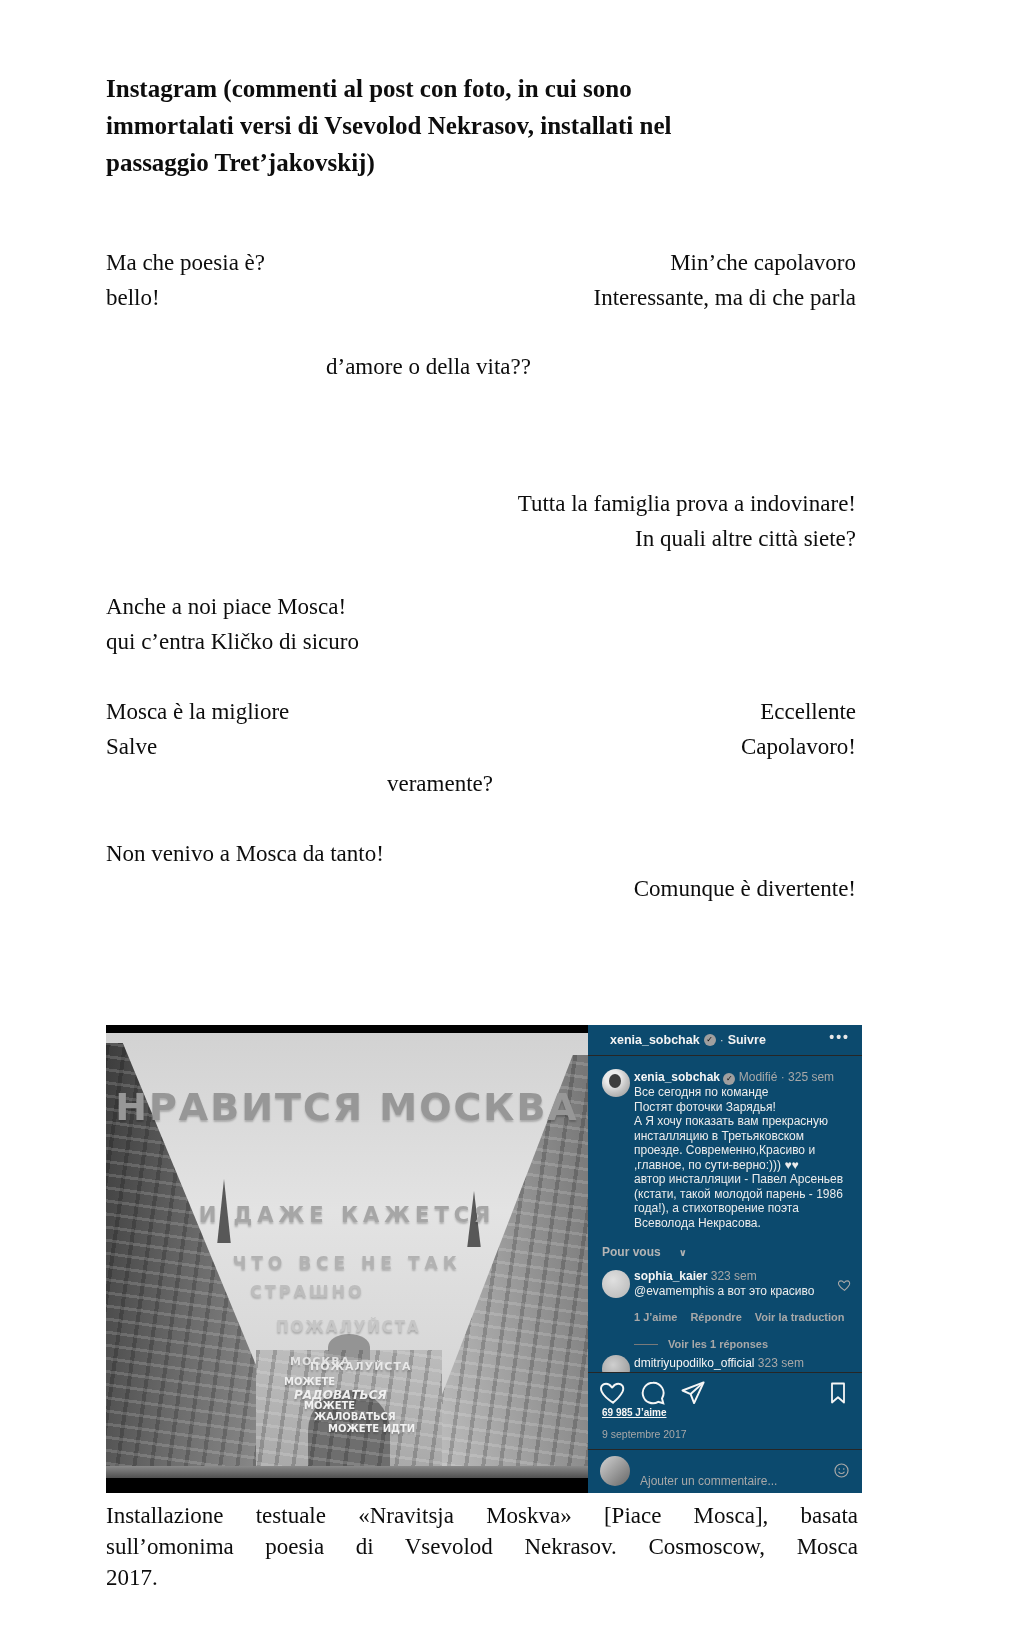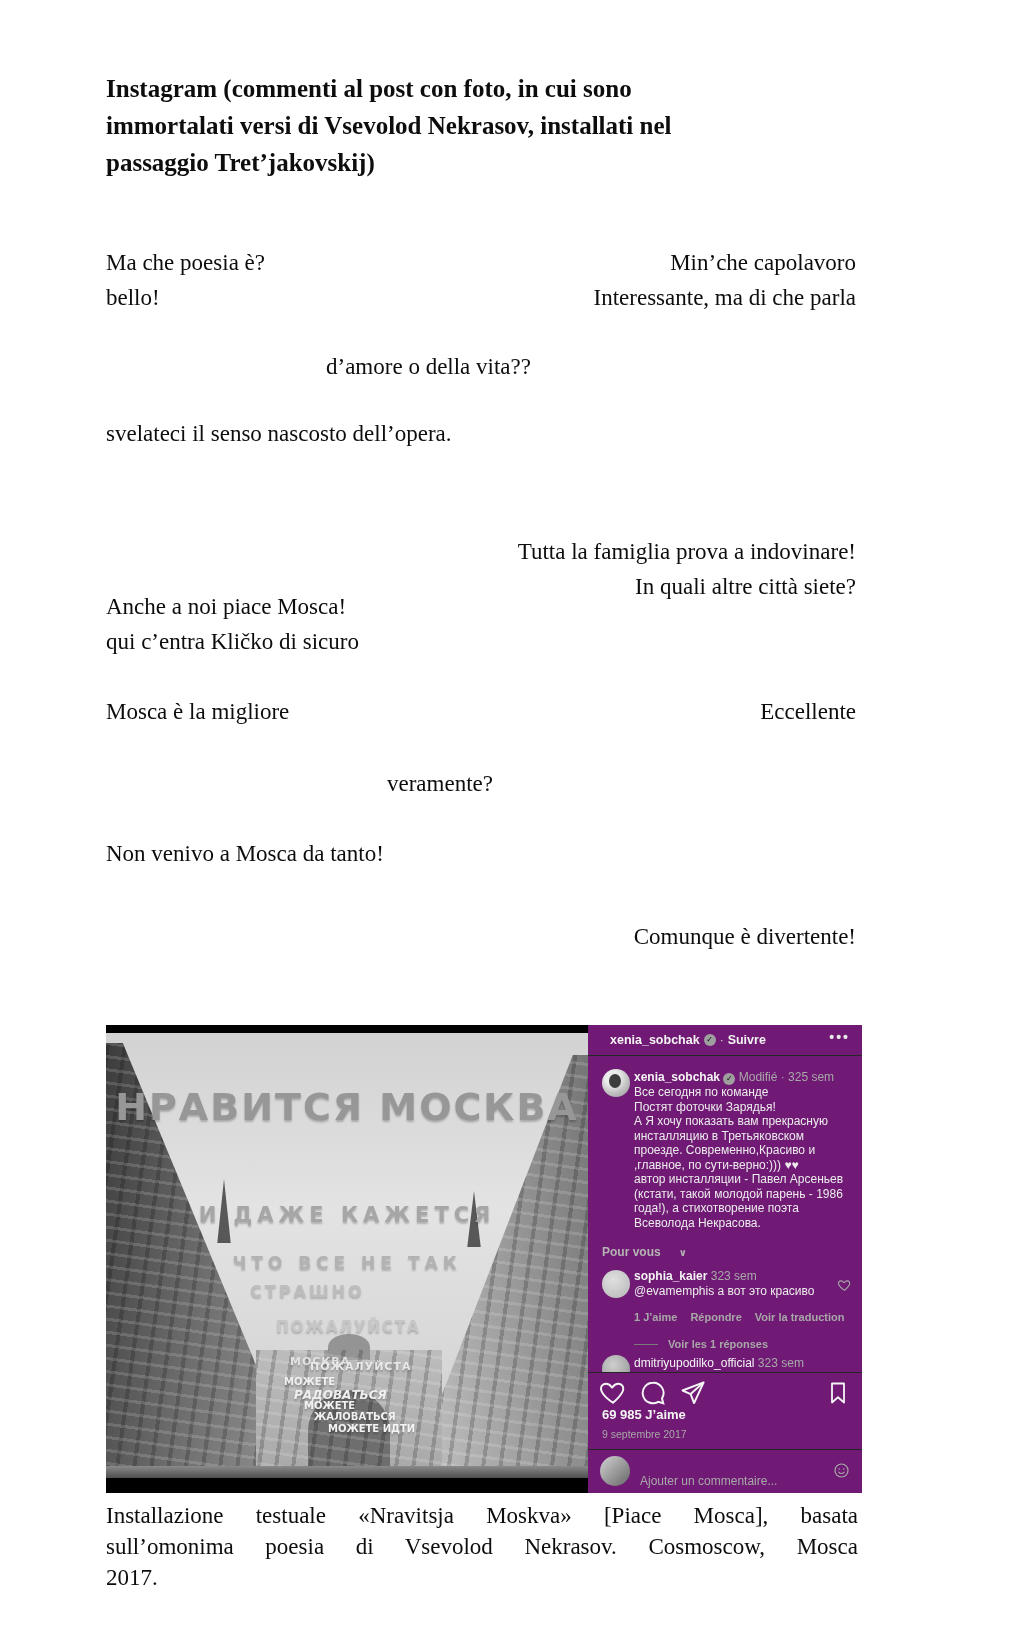--- a/index.html
+++ b/index.html
@@ -4,21 +4,21 @@
 <style>
   html,body{margin:0;padding:0;background:#ffffff;}
   .page{position:relative;width:927px;height:1648px;background:#ffffff;overflow:hidden;
         font-family:"Liberation Serif","DejaVu Serif",serif;color:#111;}
 
   
   .doc-title{position:absolute;left:106px;top:70px;width:760px;
              font-size:25px;font-weight:700;line-height:37px;white-space:pre-line;color:#0d0d0d;}
   .rowline{position:absolute;left:106px;width:750px;font-size:23px;line-height:30px;
            display:flex;justify-content:space-between;color:#0d0d0d;}
-  .r-only{justify-content:flex-end;margin-top:48px;}
+  .r-only{justify-content:flex-end;}
   .c0{top:248px}.c1{top:283px}
   .c2{top:352px;justify-content:flex-start;padding-left:220px;box-sizing:border-box;}
   .c3{top:419px}.c4{top:489px}.c5{top:524px}
   .c6{top:592px}.c7{top:627px}.c8{top:697px}.c9{top:732px}
   .c10{top:769px;justify-content:flex-start;padding-left:281px;box-sizing:border-box;}
   .c11{top:839px}.c12{top:874px}
 
   .doc-caption{position:absolute;left:106px;top:1500px;width:752px;font-size:23px;line-height:31px;color:#0d0d0d;}
   .doc-caption .just{text-align:justify;text-align-last:justify;}
 
@@ -56,21 +56,21 @@
   .b3{top:249px;left:144px;font-size:16px;letter-spacing:3px;color:#bdbdbd;}
   .b4{top:285px;left:170px;font-size:15px;letter-spacing:2px;color:#c6c6c6;}
   .b5{top:322px;left:184px;font-size:11px;letter-spacing:1px;color:#e2e2e2;}
   .b6{top:327px;left:204px;font-size:11px;letter-spacing:1px;color:#e8e8e8;}
   .b7{top:343px;left:178px;font-size:10px;color:#efefef;}
   .b8{top:355px;left:188px;font-size:12px;color:#efefef;font-style:italic;}
   .b9{top:367px;left:198px;font-size:10px;color:#f1f1f1;}
   .b10{top:378px;left:208px;font-size:10px;color:#f1f1f1;}
   .b11{top:390px;left:222px;font-size:10px;color:#f3f3f3;}
 
-  .ig-panel{position:relative;flex:1;background:#701a75;color:#f5f5f5;
+  .ig-panel{position:relative;flex:1;background:#0c4a6e;color:#f5f5f5;
             font-family:"Liberation Sans","DejaVu Sans",sans-serif;font-size:12px;}
   .ig-divider{position:absolute;left:0;right:0;height:1px;background:#262626;}
   .d1{top:30px}.d2{top:347px}.d3{top:424px}
 
   .ig-header{position:absolute;left:22px;top:0;height:30px;display:flex;align-items:center;gap:4px;}
   .ig-header .uname{font-weight:700;font-size:12.5px;color:#f5f5f5;}
   .badge{display:inline-flex;align-items:center;justify-content:center;width:12px;height:12px;border-radius:50%;
          background:#9f9f9f;color:#060606;font-size:8px;font-weight:700;line-height:1;}
   .hdr-dot{color:#d8d8d8;}
   .hdr-follow{font-weight:700;font-size:12.5px;color:#f2f2f2;}
@@ -103,21 +103,21 @@
   .rep-line{width:24px;height:1px;background:#7a7a7a;}
 
   .cm-cut{position:absolute;left:0;right:0;top:328px;height:19px;overflow:hidden;}
   .cm-cut .txt{position:absolute;left:46px;top:3px;white-space:nowrap;}
 
   .act-icons{position:absolute;left:12px;top:355px;display:flex;gap:14px;}
   .act-icons svg,.bookmark svg{display:block;}
   .bookmark{position:absolute;right:12px;top:355px;cursor:pointer;}
   .icon-btn{cursor:pointer;}
 
-  .likes{position:absolute;left:14px;top:382px;font-weight:700;font-size:13px;color:#f5f5f5;}
+  .likes{position:absolute;left:14px;top:382px;font-weight:700;font-size:10px;color:#f5f5f5;text-decoration:underline;}
   .date{position:absolute;left:14px;top:403px;font-size:10.5px;color:#a8a8a8;}
 
   .add-comment{position:absolute;left:0;right:0;top:424px;height:44px;}
   .ac-text{position:absolute;left:52px;top:25px;color:#a8a8a8;font-size:12px;cursor:text;}
   .ac-smiley{position:absolute;right:12px;top:13px;cursor:pointer;}
 </style>
 </head>
 <body>
 
 <div class="page">
@@ -130,38 +130,39 @@
     <span>Ma che poesia è?</span>
     <span>Min’che capolavoro</span>
   </div>
   <div class="rowline c1">
     <span>bello!</span>
     <span>Interessante, ma di che parla</span>
   </div>
   <div class="rowline c2">
     <span>d’amore o della vita??</span>
   </div>
-  <div class="rowline c3">
-    <span>svelateci il senso nascosto dell’opera.</span>
-  </div>
   <div class="rowline c4 r-only">
     <span>Tutta la famiglia prova a indovinare!</span>
   </div>
   <div class="rowline c5 r-only">
     <span>In quali altre città siete?</span>
   </div>
   <div class="rowline c6">
     <span>Anche a noi piace Mosca!</span>
   </div>
   <div class="rowline c7">
     <span>qui c’entra Kličko di sicuro</span>
   </div>
   <div class="rowline c8">
     <span>Mosca è la migliore</span>
     <span>Eccellente</span>
+  </div>
+  <div class="rowline c9">
+    <span>Salve</span>
+    <span>Capolavoro!</span>
   </div>
   <div class="rowline c10">
     <span>veramente?</span>
   </div>
   <div class="rowline c11">
     <span>Non venivo a Mosca da tanto!</span>
   </div>
   <div class="rowline c12 r-only">
     <span>Comunque è divertente!</span>
   </div>

